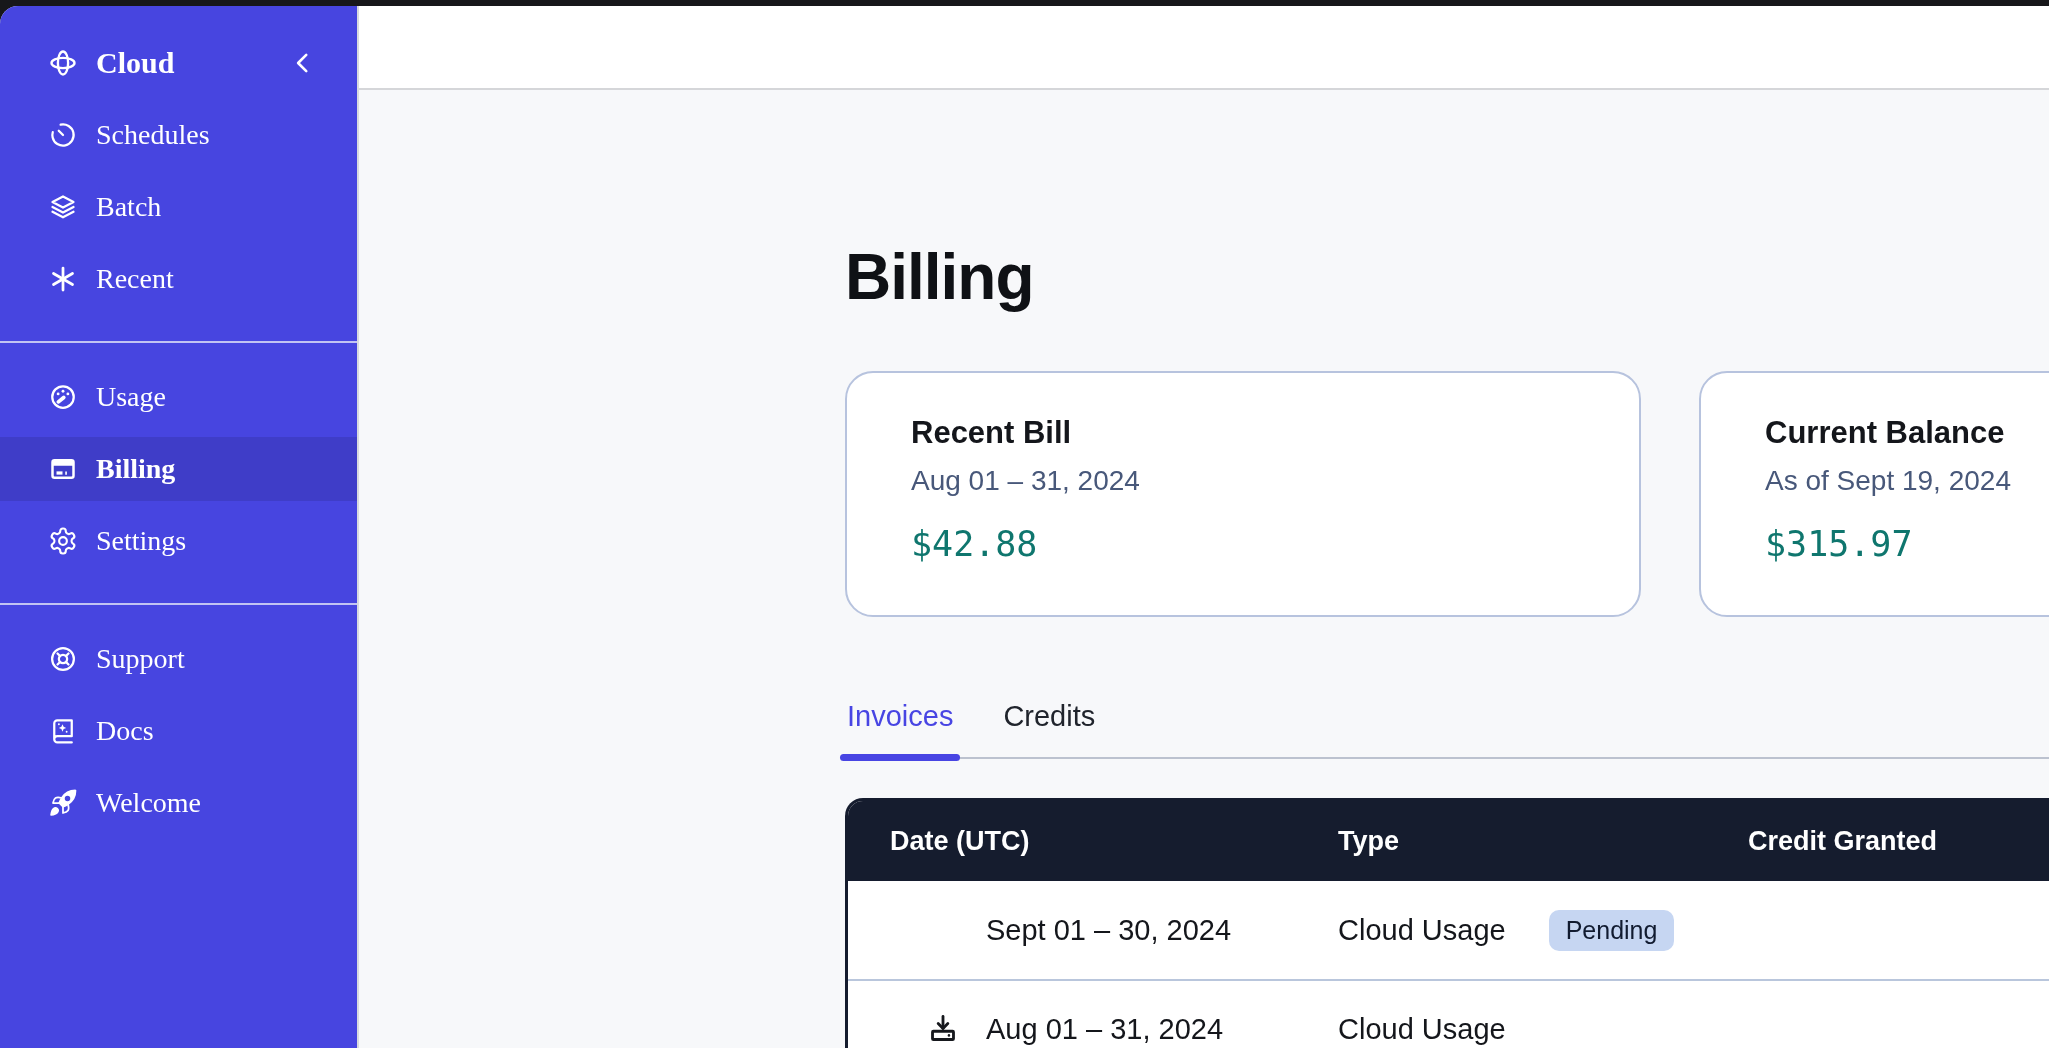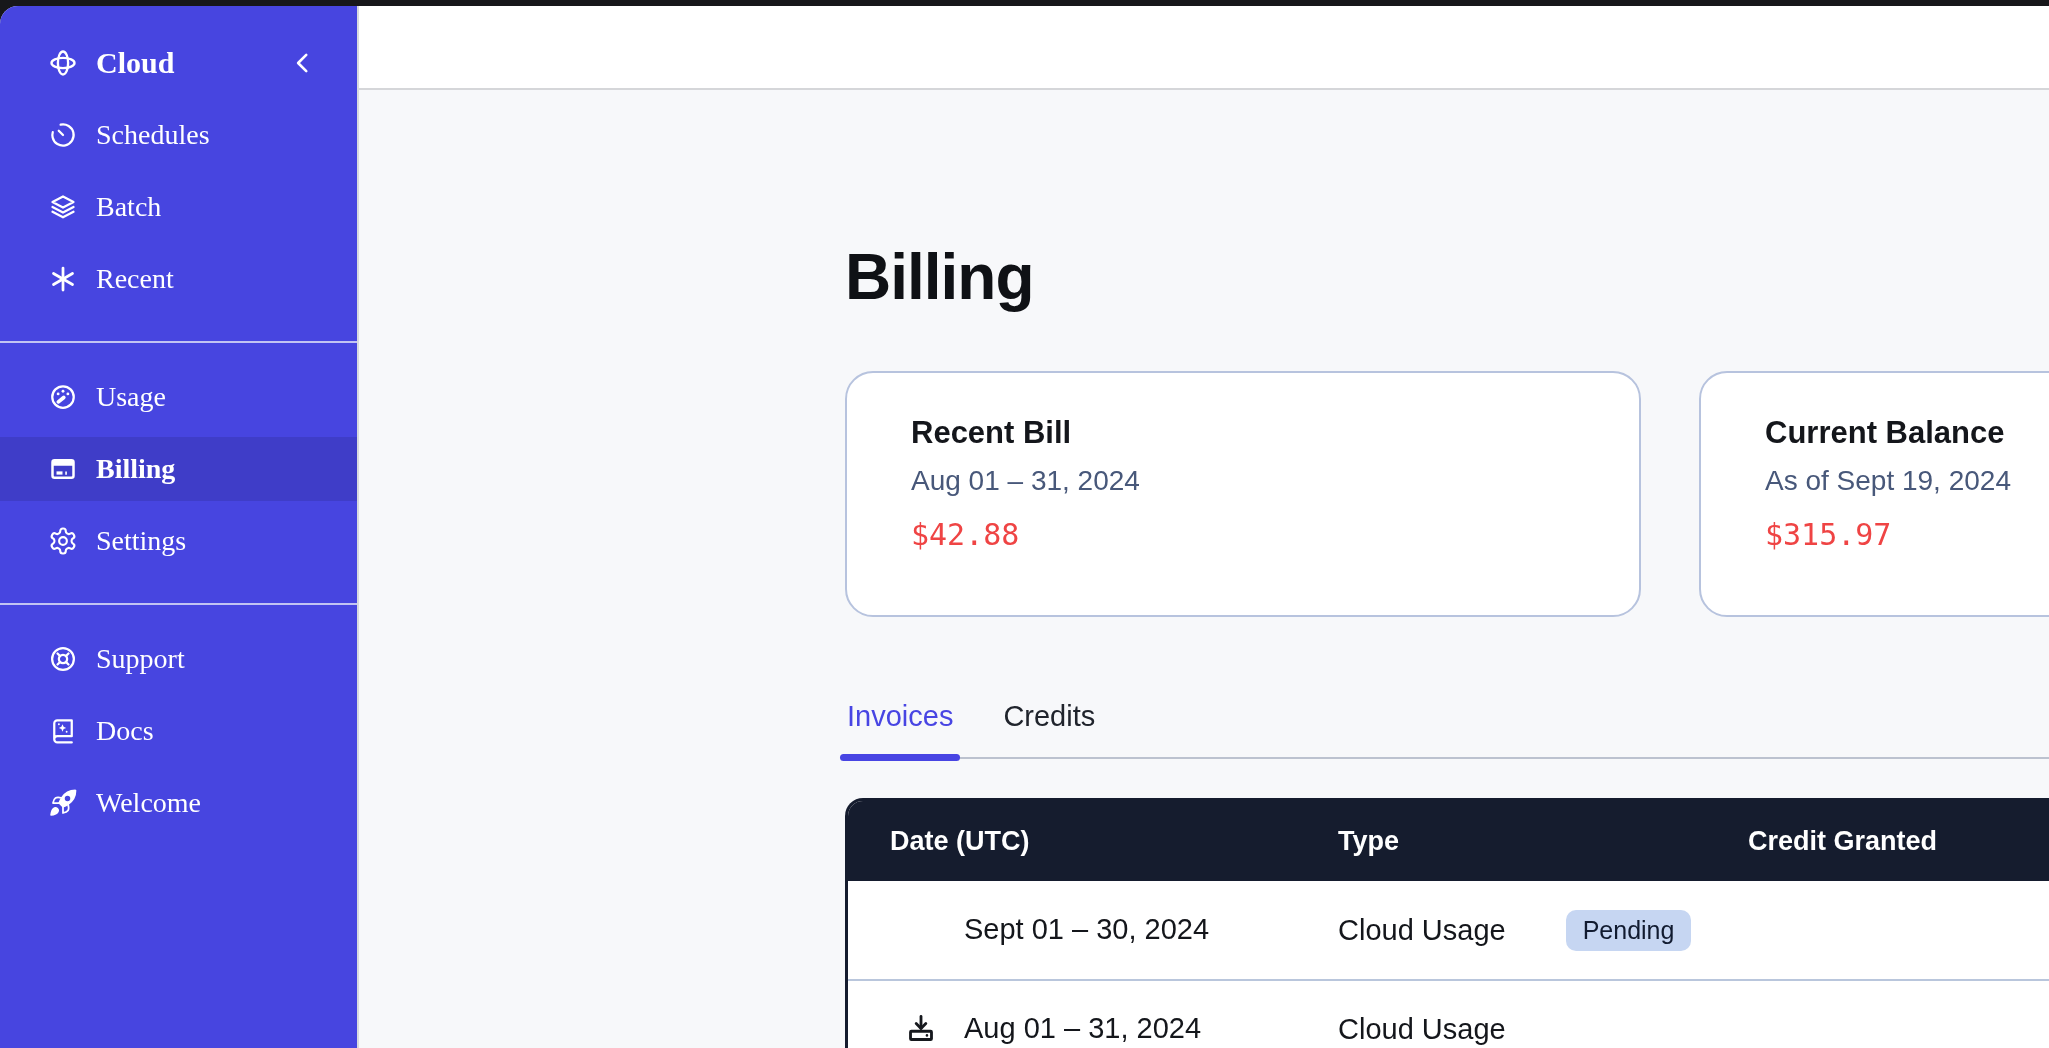--- a/index.html
+++ b/index.html
@@ -29,45 +29,45 @@
   .content-inner { width:1700px; }
 
   .page-title { font-size:64px; line-height:1.3; font-weight:600; letter-spacing:-1px; color:#0f1115; }
 
   
   .cards { display:flex; gap:58px; margin-top:52px; }
   .card { flex:none; width:796px; height:246px; background:#fff; border:2px solid #b7c3de;
           border-radius:28px; padding:42px 64px; }
   .card-title { font-size:31px; font-weight:600; color:#14161b; }
   .card-sub { font-size:28px; color:#48587a; margin-top:14px; }
-  .card-amount { font-family:"DejaVu Sans Mono", monospace; font-size:30px; color:#ef4444; margin-top:20px; }
+  .card-amount { font-family:"DejaVu Sans Mono", monospace; font-size:35px; color:#0f766e; margin-top:27px; }
 
   
   .tabs { margin-top:83px; display:flex; gap:46px; border-bottom:2px solid #bcc2cf; }
   .tab { font-size:29px; color:#20242c; padding:0 2px 24px 2px; position:relative; cursor:pointer; }
   .tab.active { color:#4845e3; }
   .tab.active::after { content:""; position:absolute; left:-5px; right:-5px; bottom:-4px;
                        height:7px; background:#4845e3; border-radius:4px; }
 
   
   .invoice-table { margin-top:39px; width:1700px; background:#fff;
                    border:3px solid #151c2e; border-bottom:none;
                    border-radius:18px 18px 0 0; overflow:hidden; }
   .thead { display:grid; grid-template-columns:446px 410px 1fr; background:#151c2e; color:#fff;
            height:80px; align-items:center; font-size:27px; font-weight:600; }
   .th1 { padding-left:42px; } .th2, .th3 { padding-left:44px; }
   .trow { display:grid; grid-template-columns:446px 410px 1fr; height:98px; align-items:center;
           font-size:29px; color:#14161b; background:#fff; }
   .trow + .trow { border-top:2px solid #b9c6dc; }
-  .cell-date { display:flex; align-items:flex-start; padding-left:56px; }
+  .cell-date { display:flex; align-items:center; padding-left:78px; }
   .icon-slot { width:34px; height:34px; margin-right:26px; flex:none; display:flex; }
   .icon-slot svg { width:34px; height:34px; }
   .cell-type { padding-left:44px; display:flex; align-items:center;gap:16px; }
   .cell-credit { padding-left:44px; }
-  .badge { margin-left:44px; background:#c6d6f2; color:#111b30; font-size:25px; font-weight:500;
+  .badge { margin-left:27px; background:#c6d6f2; color:#111b30; font-size:25px; font-weight:500;
            padding:8px 17px; border-radius:10px; line-height:1; }
 </style>
 </head>
 <body>
 
 <div class="app">
 
   <nav class="sidebar">
 
     <div class="side-item brand">

